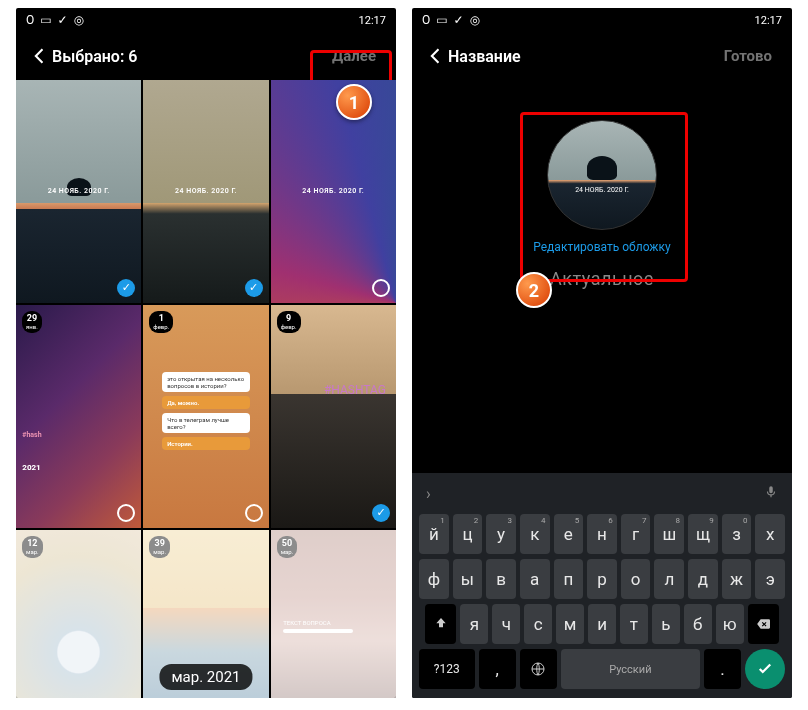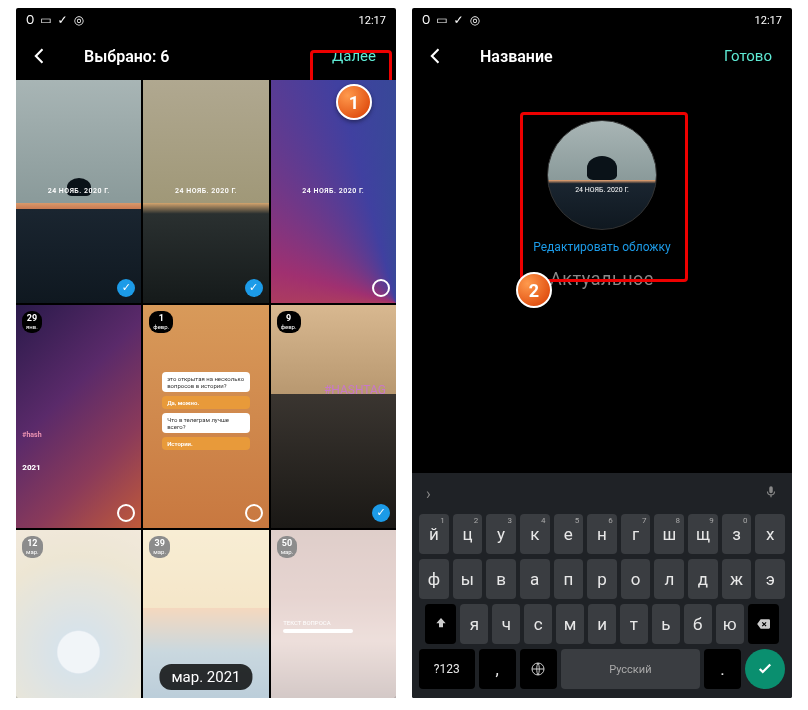--- a/index.html
+++ b/index.html
@@ -4,22 +4,22 @@
 <style>
   * { box-sizing: border-box; margin: 0; padding: 0; }
   body { font-family: -apple-system, Roboto, Arial, sans-serif; background: #fff; width: 808px; height: 710px; position: relative; }
   .twoup { display: flex; gap: 16px; padding: 8px 16px; }
   .phone { width: 380px; height: 690px; background: #000; position: relative; overflow: hidden; border-radius: 2px; }
   .statusbar { height: 24px; display: flex; align-items: center; justify-content: space-between; padding: 0 10px; color: #fff; font-size: 11px; }
   .sb-left { display: flex; gap: 6px; align-items: center; }
   .sb-left span { font-size: 12px; }
   .appbar { height: 48px; display: flex; align-items: center; padding: 0 12px; color: #fff; }
   .appbar .back { width: 24px; height: 24px; display: flex; align-items: center; justify-content: center; }
-  .appbar .title { flex: 1; font-size: 16px; font-weight: 600; margin-left: 32px; }
-  .appbar .action { color: #5eead4; font-size: 15px; font-weight: 400; padding: 4px 8px; }
+  .appbar .title { flex: 1; font-size: 16px; font-weight: 600; margin-left: 0; }
+  .appbar .action { color: #737373; font-size: 15px; font-weight: 700; padding: 4px 8px; }
   .highlight-red { position: absolute; border: 3px solid #e00; border-radius: 4px; pointer-events: none; }
   .badge-num { position: absolute; width: 36px; height: 36px; border-radius: 50%; background: radial-gradient(circle at 30% 30%, #ff9a4d, #d83a00); color: #fff; font-weight: 700; font-size: 18px; display: flex; align-items: center; justify-content: center; border: 2px solid #fff; box-shadow: 0 2px 4px rgba(0,0,0,.4); z-index: 10; }
   .grid { display: grid; grid-template-columns: repeat(3,1fr); gap: 2px; }
   .thumb { position: relative; aspect-ratio: 9/16; background: #222; overflow: hidden; }
   .thumb .overlay-date { position: absolute; top: 6px; left: 6px; background: #000; color: #fff; font-size: 9px; font-weight: 700; padding: 3px 4px; border-radius: 9px; text-align: center; line-height: 1.1; }
   .thumb .center-label { position: absolute; top: 50%; left: 50%; transform: translate(-50%,-50%); color: #fff; font-size: 7px; font-weight: 600; letter-spacing: .5px; }
   .thumb .sel { position: absolute; bottom: 6px; right: 6px; width: 18px; height: 18px; border-radius: 50%; }
   .sel.checked { background: #1c9be8; display: flex; align-items: center; justify-content: center; }
   .sel.checked::after { content: "✓"; color: #fff; font-size: 11px; }
   .sel.empty { border: 2px solid #fff; }

